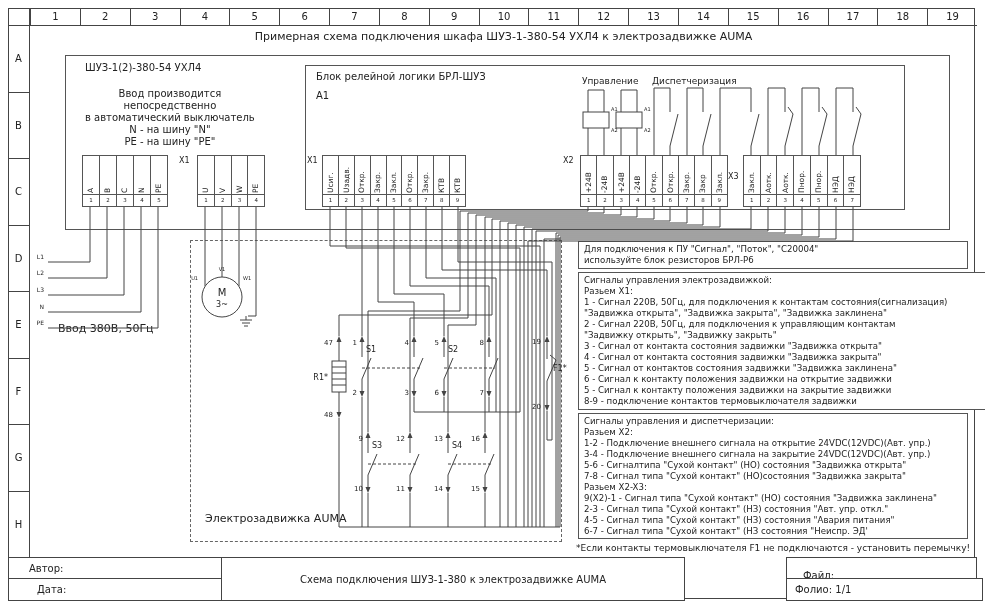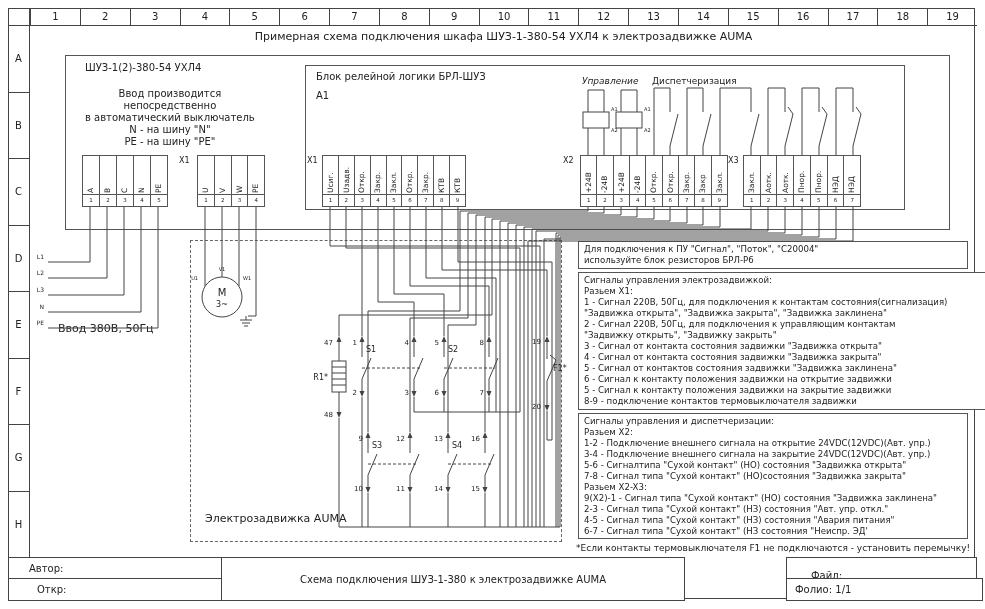--- a/index.html
+++ b/index.html
@@ -78,21 +78,21 @@
       <div class="nline">Ввод производится</div>
       <div class="nline">непосредственно</div>
       <div class="nline">в автоматический выключатель</div>
       <div class="nline">N - на шину "N"</div>
       <div class="nline">PE - на шину "PE"</div>
     </div>
 
   <div class="abs box" style="left:305px;top:65px;width:600px;height:145px;"></div>
   <div class="abs lbl10" style="left:316px;top:71px;">Блок релейной логики БРЛ-ШУЗ</div>
   <div class="abs lbl10" style="left:316px;top:90px;">А1</div>
-  <div class="abs lbl9" style="left:582px;top:76px;font-style:italic;">Управление</div>
+  <div class="abs lbl9" style="left:582px;top:76px;">Управление</div>
   <div class="abs lbl9" style="left:652px;top:76px;">Диспетчеризация</div>
 
   <div class="abs dashed" style="left:190px;top:240px;width:372px;height:302px;"></div>
   <div class="abs" style="left:205px;top:512px;font-size:11px;">Электрозадвижка AUMA</div>
   <div class="abs" style="left:58px;top:322px;font-size:11px;">Ввод 380В, 50Гц</div>
 
   <div class="abs strip" style="left:82px;top:155px;width:86px;height:52px;">
       <div class="tcell">
         <span class="tlabel">А</span>
         <span class="tnum">1</span>
@@ -234,21 +234,21 @@
         <span class="tnum">6</span>
       </div>
       <div class="tcell">
         <span class="tlabel">НЭД</span>
         <span class="tnum">7</span>
       </div>
     </div>
   <div class="abs lbl8" style="left:179px;top:156px;">X1</div>
   <div class="abs lbl8" style="left:307px;top:156px;">X1</div>
   <div class="abs lbl8" style="left:563px;top:156px;">X2</div>
-  <div class="abs lbl8" style="left:728px;top:156px;">X3</div>
+  <div class="abs lbl8" style="left:728px;top:172px;">X3</div>
 
   <div class="abs nbox" style="left:578px;top:241px;width:390px;height:28px;padding:2px 5px;">
       <div class="bline">Для подключения к ПУ "Сигнал", "Поток", "С20004"</div>
       <div class="bline">используйте блок резисторов БРЛ-Р6</div>
     </div>
   <div class="abs nbox" style="left:578px;top:272px;width:456px;height:138px;padding:2px 5px;">
       <div class="bline">Сигналы управления электрозадвижкой:</div>
       <div class="bline">Разьем X1:</div>
       <div class="bline">1 - Сигнал 220В, 50Гц, для подключения к контактам состояния(сигнализация)</div>
       <div class="bline">"Задвижка открыта", "Задвижка закрыта", "Задвижка заклинена"</div>
@@ -270,23 +270,23 @@
       <div class="bline">7-8 - Сигнал типа "Сухой контакт" (НО)состояния "Задвижка закрыта"</div>
       <div class="bline">Разьем X2-X3:</div>
       <div class="bline">9(X2)-1 - Сигнал типа "Сухой контакт" (НО) состояния "Задвижка заклинена"</div>
       <div class="bline">2-3 - Сигнал типа "Сухой контакт" (НЗ) состояния "Авт. упр. откл."</div>
       <div class="bline">4-5 - Сигнал типа "Сухой контакт" (НЗ) состояния "Авария питания"</div>
       <div class="bline">6-7 - Сигнал типа "Сухой контакт" (НЗ состояния "Неиспр. ЭД'</div>
     </div>
   <div class="abs lbl9" style="left:576px;top:543px;width:395px;white-space:nowrap;">*Если контакты термовыключателя F1 не подключаются - установить перемычку!</div>
 
   <div class="abs fcell" style="left:8px;top:557px;width:214px;height:22px;padding-left:20px;font-size:10px;">Автор:</div>
-  <div class="abs fcell" style="left:8px;top:578px;width:214px;height:23px;padding-left:28px;font-size:10px;">Откр:</div>
+  <div class="abs fcell" style="left:8px;top:578px;width:214px;height:23px;padding-left:28px;font-size:10px;">Дата:</div>
   <div class="abs fcell" style="left:221px;top:557px;width:464px;height:44px;justify-content:center;font-size:10px;">Схема подключения ШУЗ-1-380 к электрозадвижке AUMA</div>
-  <div class="abs fcell" style="left:786px;top:557px;width:191px;height:36px;padding-left:24px;font-size:10px;">Файл:</div>
+  <div class="abs fcell" style="left:786px;top:557px;width:191px;height:36px;padding-left:16px;font-size:10px;">Файл:</div>
   <div class="abs fcell" style="left:786px;top:578px;width:197px;height:23px;padding-left:8px;font-size:10px;">Фолио: 1/1</div>
 
   <svg class="abs" style="left:0;top:0;" width="985" height="609" viewBox="0 0 985 609">
     <g stroke="#444" stroke-width="1" fill="none">
 
       <polyline points="90,207 90,262 48,262"></polyline>
       <polyline points="107,207 107,278 48,278"></polyline>
       <polyline points="124,207 124,295 48,295"></polyline>
       <polyline points="141,207 141,312 48,312"></polyline>
       <polyline points="158,207 158,328 48,328"></polyline>

